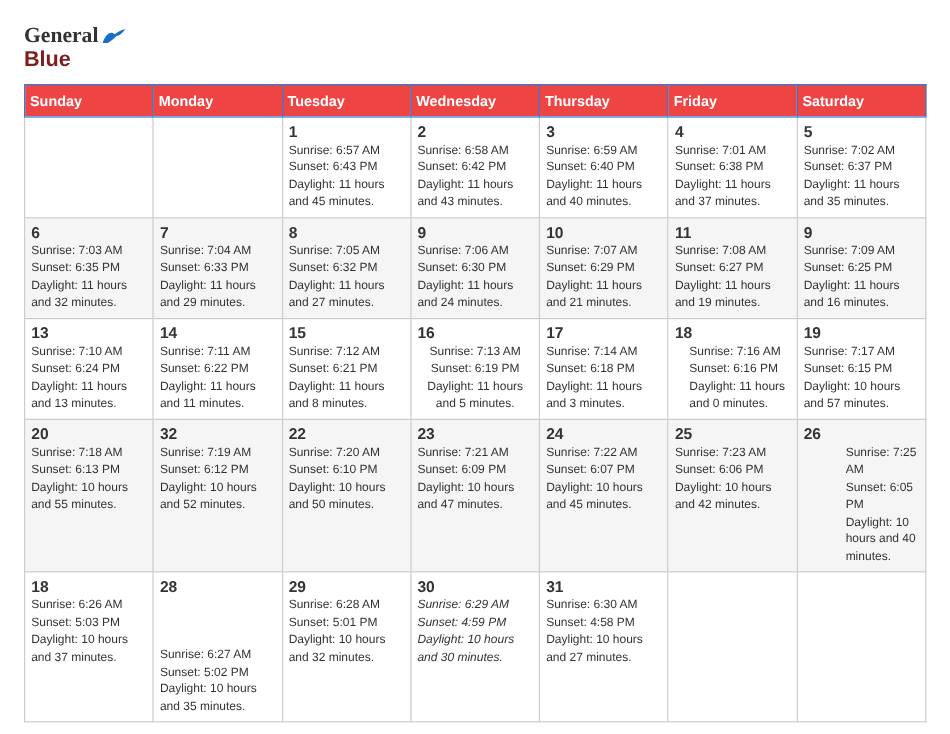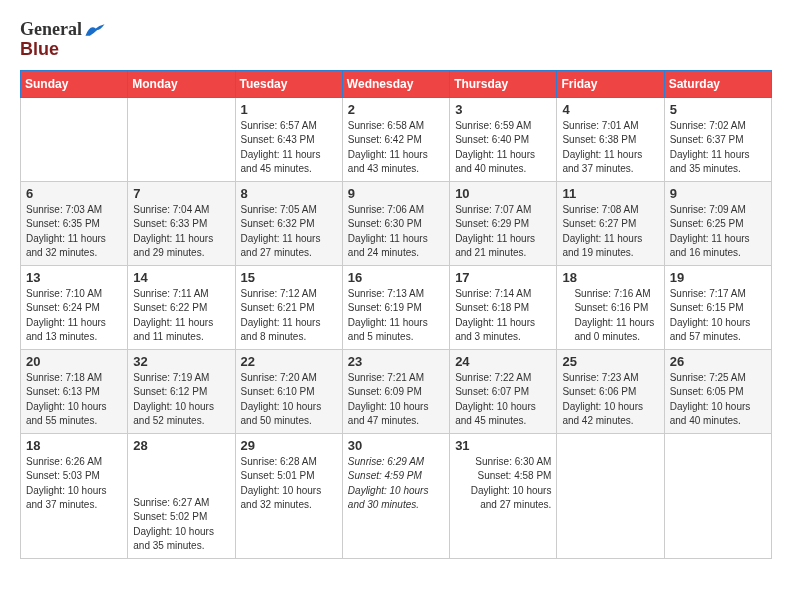--- a/index.html
+++ b/index.html
@@ -205,21 +205,21 @@
 Daylight: 11 hours and 11 minutes.</div>
         </td>
         <td>
           <span class="day-num">15</span>
           <div class="day-info" style="white-space: pre-line;">Sunrise: 7:12 AM
 Sunset: 6:21 PM
 Daylight: 11 hours and 8 minutes.</div>
         </td>
         <td>
           <span class="day-num">16</span>
-          <div class="day-info" style="white-space: pre-line;">Sunrise: 7:13 AM
+          <div class="day-info" style="white-space: pre-line; text-align: center;">Sunrise: 7:13 AM
 Sunset: 6:19 PM
 Daylight: 11 hours and 5 minutes.</div>
         </td>
         <td>
           <span class="day-num">17</span>
           <div class="day-info" style="white-space: pre-line;">Sunrise: 7:14 AM
 Sunset: 6:18 PM
 Daylight: 11 hours and 3 minutes.</div>
         </td>
         <td>
@@ -267,21 +267,21 @@
 Daylight: 10 hours and 45 minutes.</div>
         </td>
         <td>
           <span class="day-num">25</span>
           <div class="day-info" style="white-space: pre-line;">Sunrise: 7:23 AM
 Sunset: 6:06 PM
 Daylight: 10 hours and 42 minutes.</div>
         </td>
         <td>
           <span class="day-num">26</span>
-          <div class="day-info" style="white-space: pre-line;">Sunrise: 7:25 AM
+          <div class="day-info" style="white-space: pre-line; margin-left: 35px;">Sunrise: 7:25 AM
 Sunset: 6:05 PM
 Daylight: 10 hours and 40 minutes.</div>
         </td>
       </tr>
       <tr>
         <td>
           <span class="day-num">18</span>
           <div class="day-info" style="white-space: pre-line;">Sunrise: 6:26 AM
 Sunset: 5:03 PM
 Daylight: 10 hours and 37 minutes.</div>
@@ -299,21 +299,21 @@
 Daylight: 10 hours and 32 minutes.</div>
         </td>
         <td>
           <span class="day-num">30</span>
           <div class="day-info" style="white-space: pre-line; font-style: italic;">Sunrise: 6:29 AM
 Sunset: 4:59 PM
 Daylight: 10 hours and 30 minutes.</div>
         </td>
         <td>
           <span class="day-num">31</span>
-          <div class="day-info" style="white-space: pre-line; text-align: right;">Sunrise: 6:30 AM
+          <div class="day-info" style="white-space: pre-line;">Sunrise: 6:30 AM
 Sunset: 4:58 PM
 Daylight: 10 hours and 27 minutes.</div>
         </td>
         <td class="empty-cell"></td>
         <td class="empty-cell"></td>
       </tr>
     </tbody>
 </table>
 
 </body></html>

